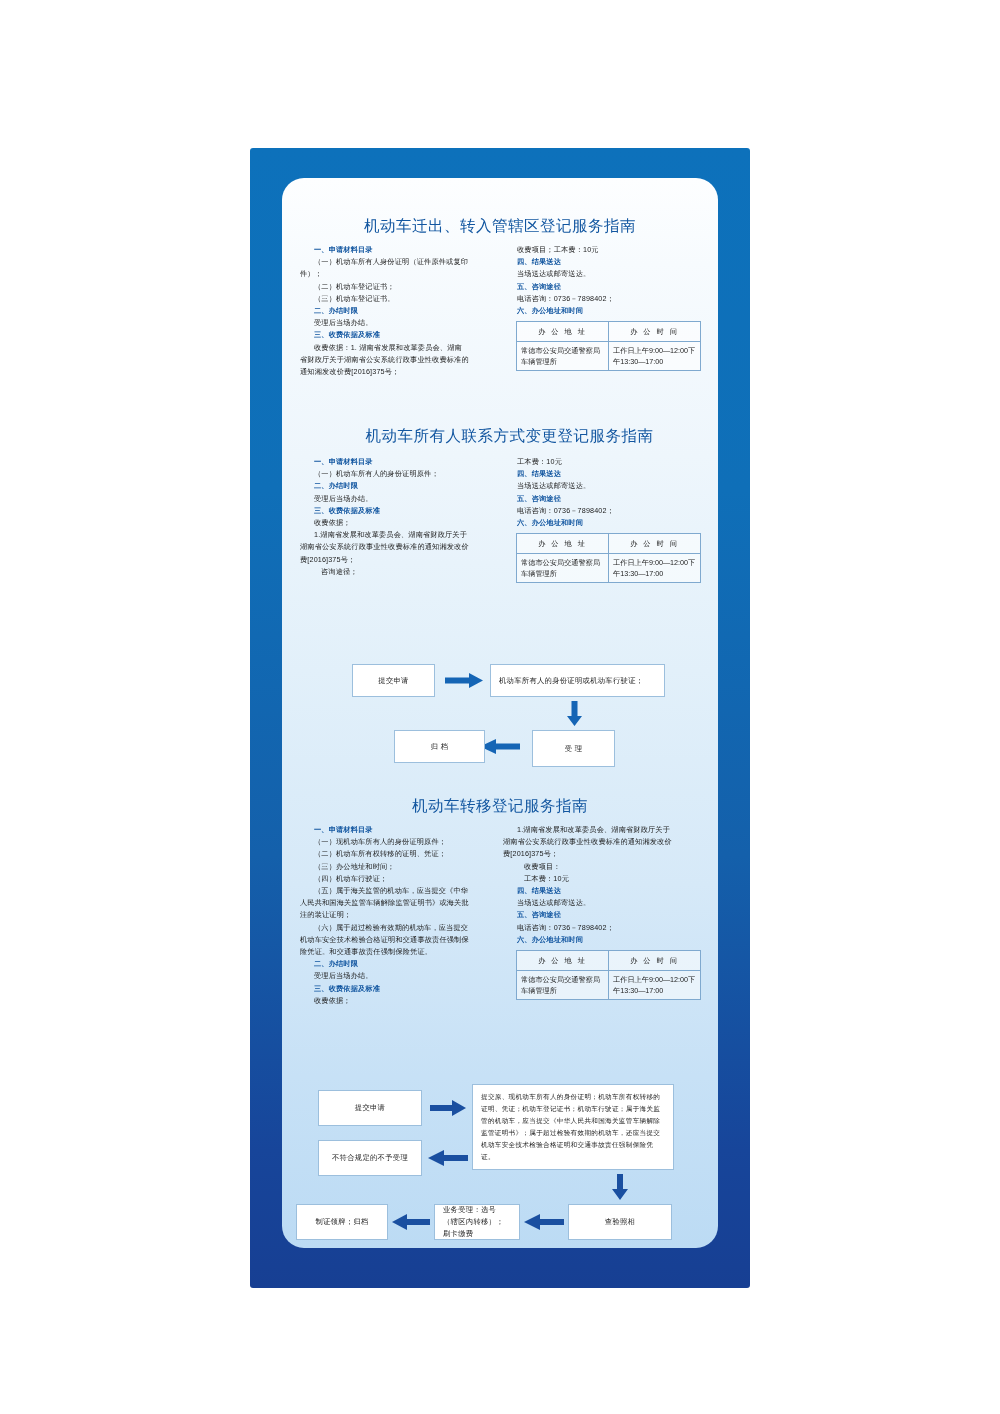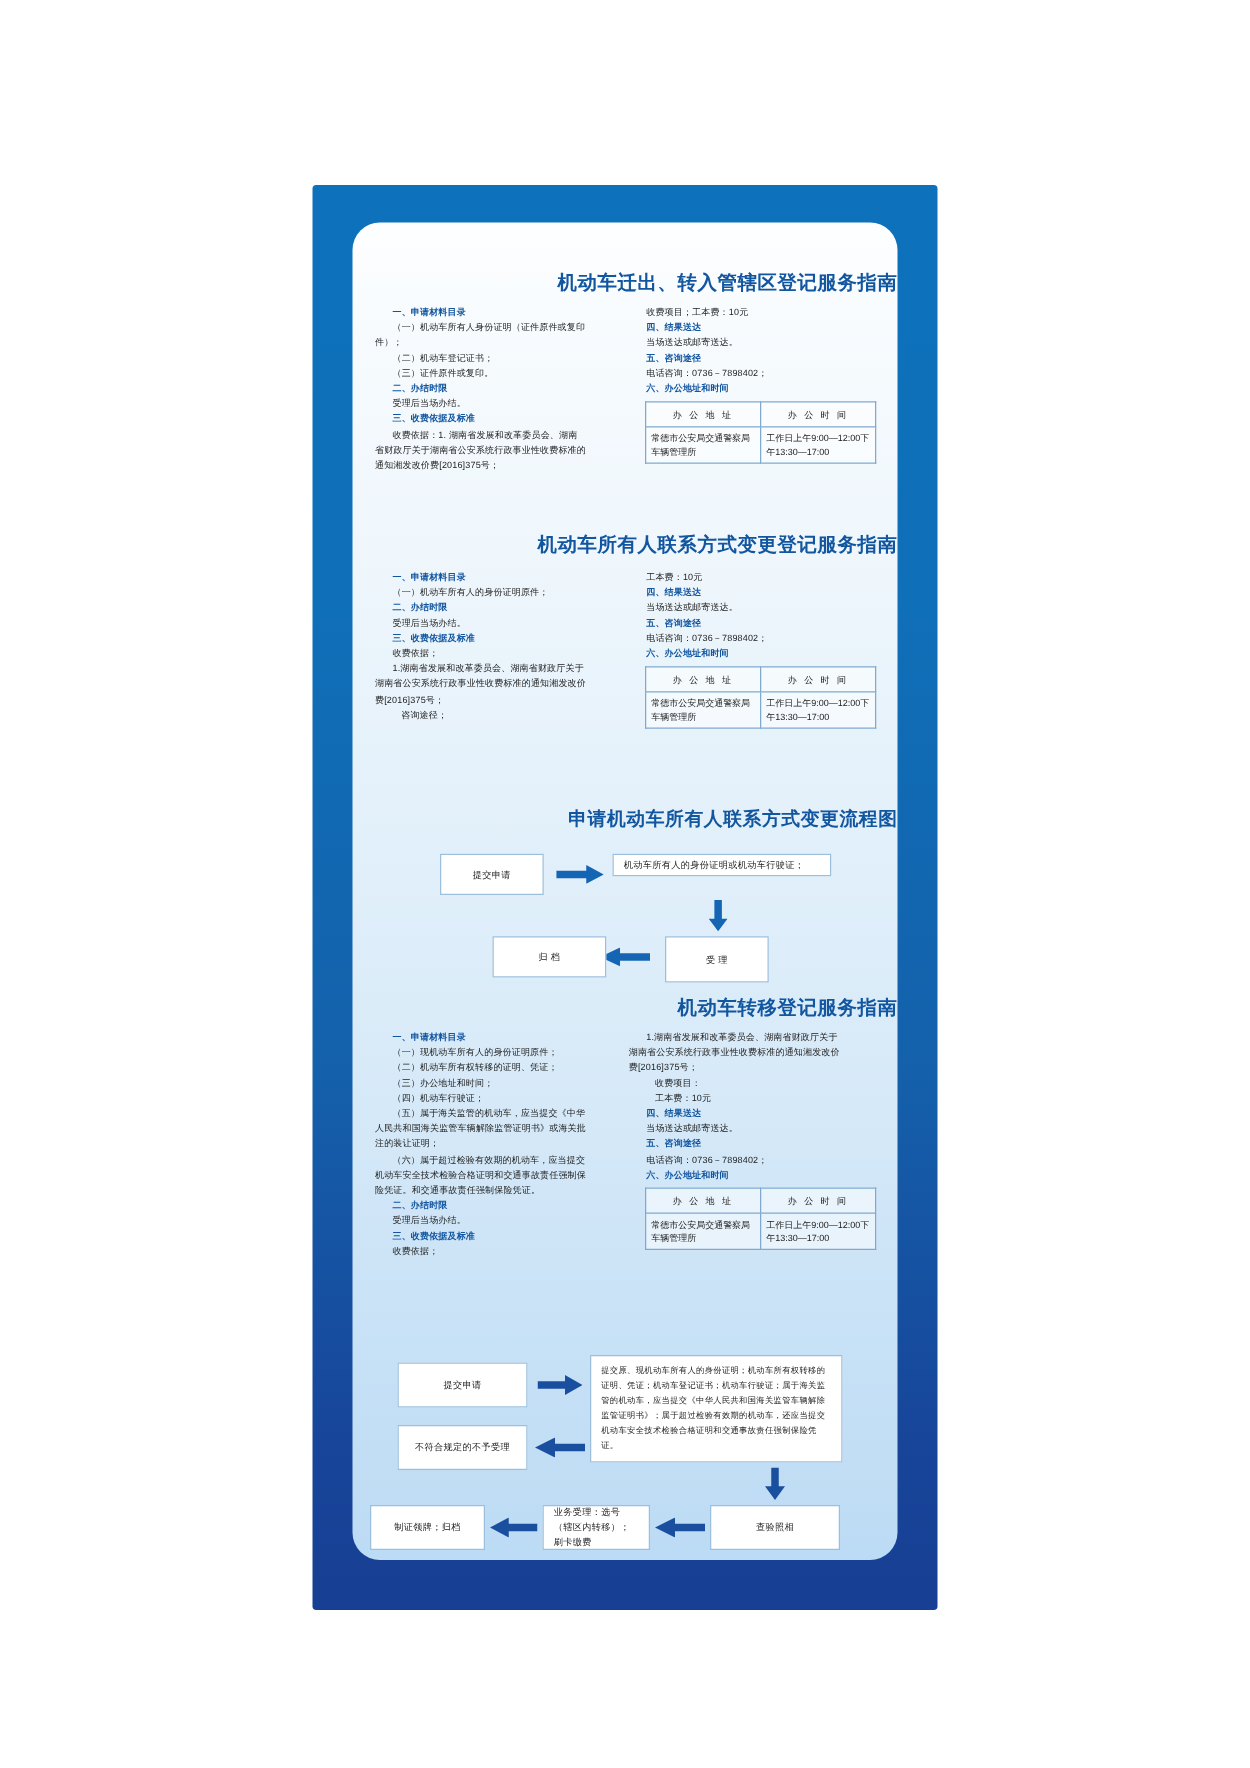--- a/index.html
+++ b/index.html
@@ -19,23 +19,23 @@
   }
   #panel{
     position:absolute;
     left:32px;top:30px;right:32px;bottom:40px;
     border-radius:22px;
     background:linear-gradient(180deg,#fdfeff 0%,#f7fbfe 8%,#eef6fc 26%,#e2f0fa 46%,#d6e9f8 66%,#c7e1f6 84%,#bcdbf4 100%);
     overflow:hidden;
   }
   .section{position:absolute;left:0;right:0;}
   .sec-title{
-    text-align:right;
+    text-align:center;
     color:#1256a0;
-    font-weight:bold;
+    font-weight:normal;
     letter-spacing:.5px;
   }
   .t-lg{font-size:15.5px;}
   .t-md{font-size:15px;}
   .cols{position:absolute;left:0;right:0;display:flex;gap:31px;}
   .col{width:197px;}
   .col p{margin:0;font-size:7.2px;line-height:12.2px;color:#1c1c1c;letter-spacing:.15px;}
   .col p.h{color:#1256a0;font-weight:bold;text-indent:14px;}
   .col p.i{text-indent:14px;}
   .col p.n{text-indent:0;}
@@ -83,21 +83,21 @@
   <div id="panel">
 
     <div class="section" style="top:38px;">
       <div class="sec-title t-lg">机动车迁出、转入管辖区登记服务指南</div>
       <div class="cols" style="top:28px;padding:0 18px;">
         <div class="col" id="s1L">
             <p class="h">一、申请材料目录</p>
             <p class="i">（一）机动车所有人身份证明（证件原件或复印</p>
             <p class="n">件）；</p>
             <p class="i">（二）机动车登记证书；</p>
-            <p class="i">（三）证件原件或复印。</p>
+            <p class="i">（三）机动车登记证书。</p>
             <p class="h">二、办结时限</p>
             <p class="i">受理后当场办结。</p>
             <p class="h">三、收费依据及标准</p>
             <p class="i">收费依据：1. 湖南省发展和改革委员会、湖南</p>
             <p class="n">省财政厅关于湖南省公安系统行政事业性收费标准的</p>
             <p class="n">通知湘发改价费[2016]375号；</p>
           </div>
         <div class="col">
           <div id="s1R">
               <p class="i">收费项目；工本费：10元</p>
@@ -157,29 +157,28 @@
               <td>常德市公安局交通警察局车辆管理所</td>
               <td>工作日上午9:00—12:00下午13:30—17:00</td>
             </tr>
           </tbody>
             </table>
         </div>
       </div>
     </div>
 
     <div class="section" style="top:468px;">
-      <div class="sec-title t-md">申请机动车所有人联系方式变更流程图</div>
       <div class="flow" style="position:relative;height:120px;margin-top:14px;">
         <div class="fbox" style="left:70px;top:4px;width:83px;height:33px;">提交申请</div>
         <div class="arrow" style="left:163px;top:13px;">
           <svg width="38" height="15" viewBox="0 0 38 15">
               <path d="M0 4.5h24V0l14 7.5L24 15v-4.5H0z" fill="#1565b5"></path>
             </svg>
         </div>
-        <div class="fbox lft" style="left:208px;top:4px;width:175px;height:18px;">机动车所有人的身份证明或机动车行驶证；</div>
+        <div class="fbox lft" style="left:208px;top:4px;width:175px;height:33px;">机动车所有人的身份证明或机动车行驶证；</div>
         <div class="arrow" style="left:285px;top:41px;">
           <svg width="15" height="25" viewBox="0 0 15 25">
               <path d="M4.5 0h6v15H15L7.5 25 0 15h4.5z" fill="#1565b5"></path>
             </svg>
         </div>
         <div class="fbox" style="left:250px;top:70px;width:83px;height:37px;">受  理</div>
         <div class="arrow" style="left:198px;top:79px;">
           <svg width="40" height="15" viewBox="0 0 40 15">
               <path d="M40 4.5H16V0L0 7.5 16 15v-4.5h24z" fill="#1565b5"></path>
             </svg>

